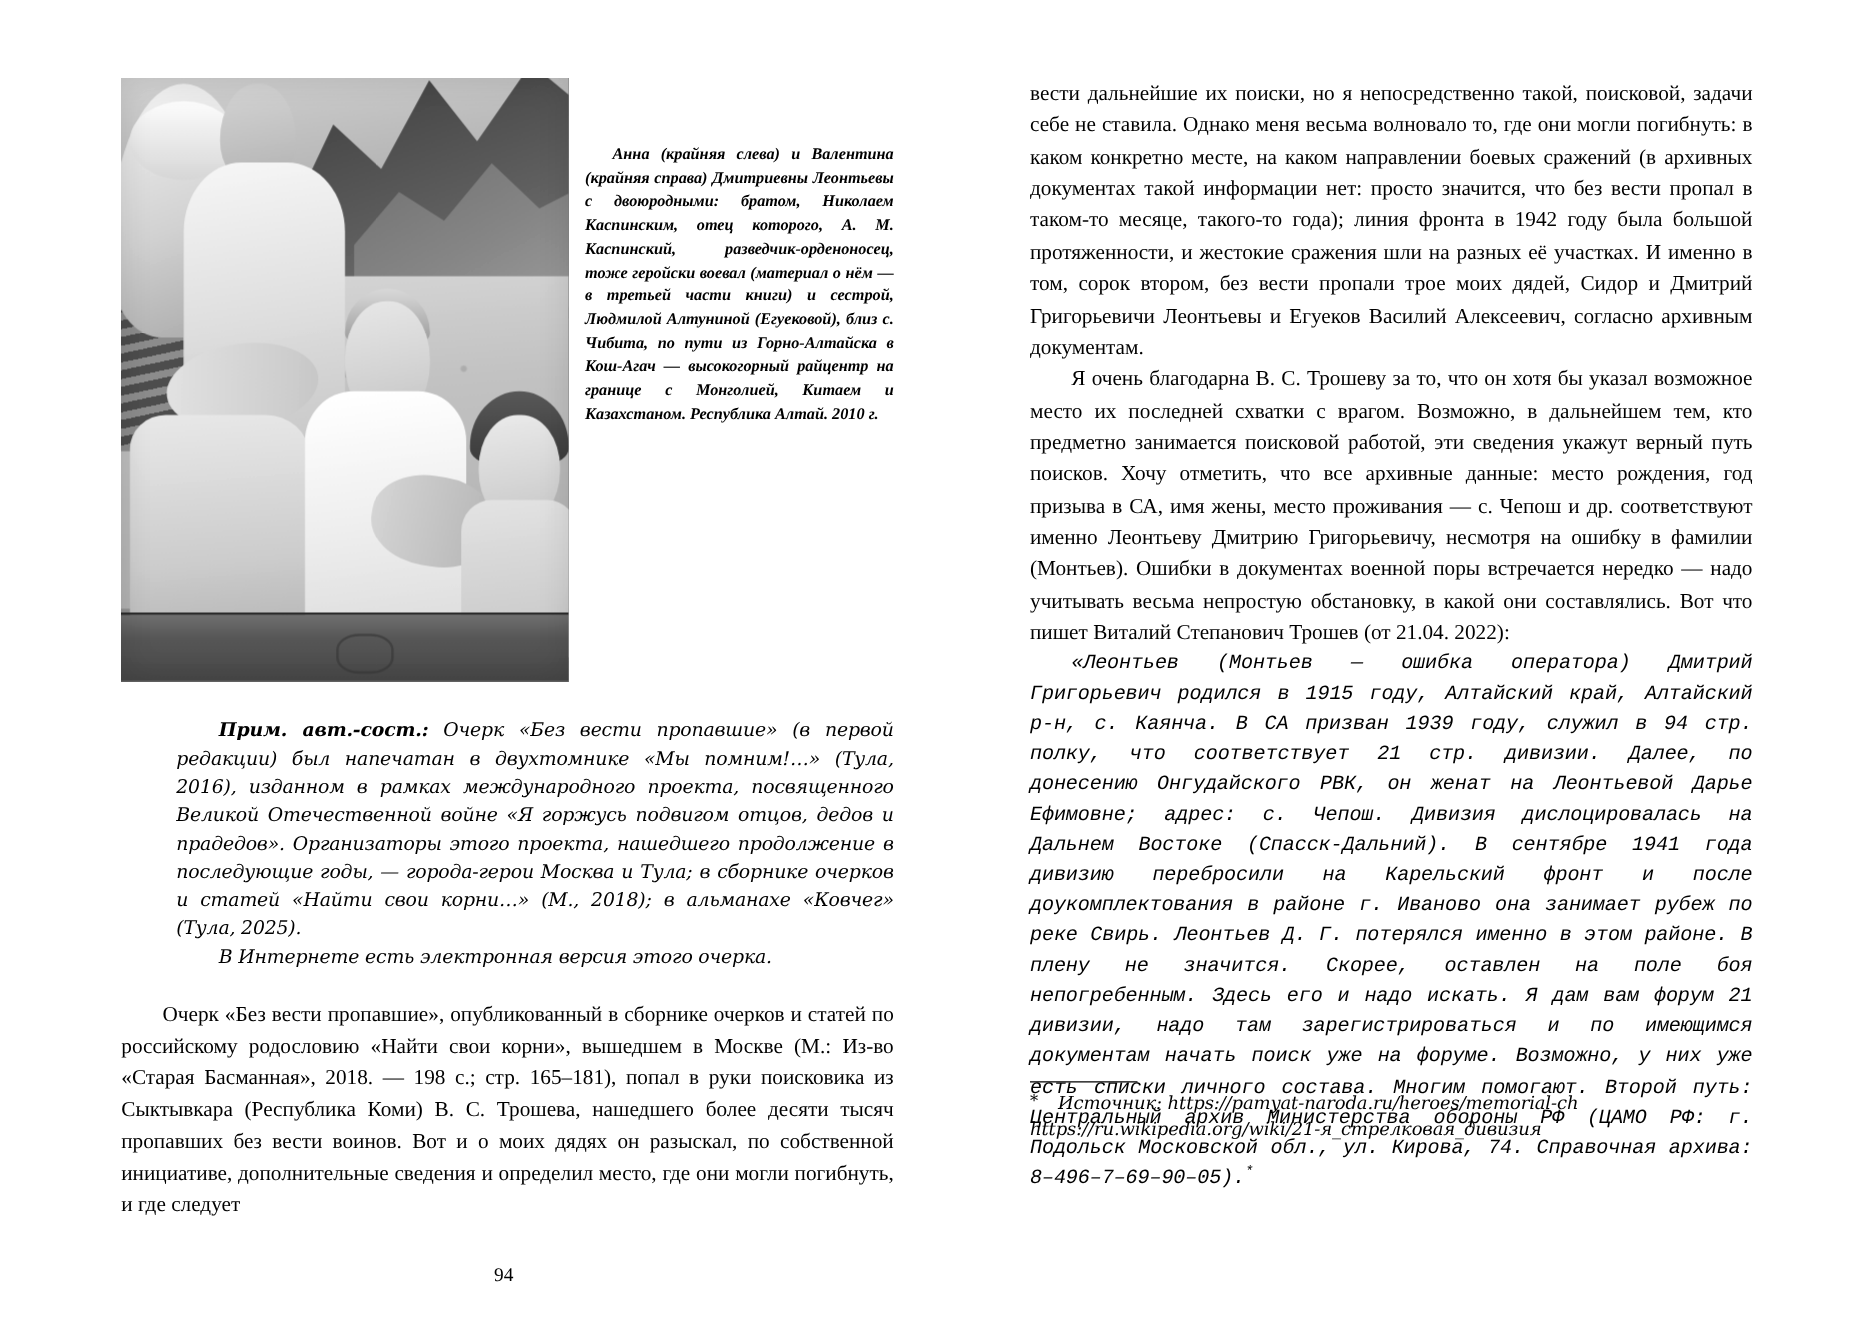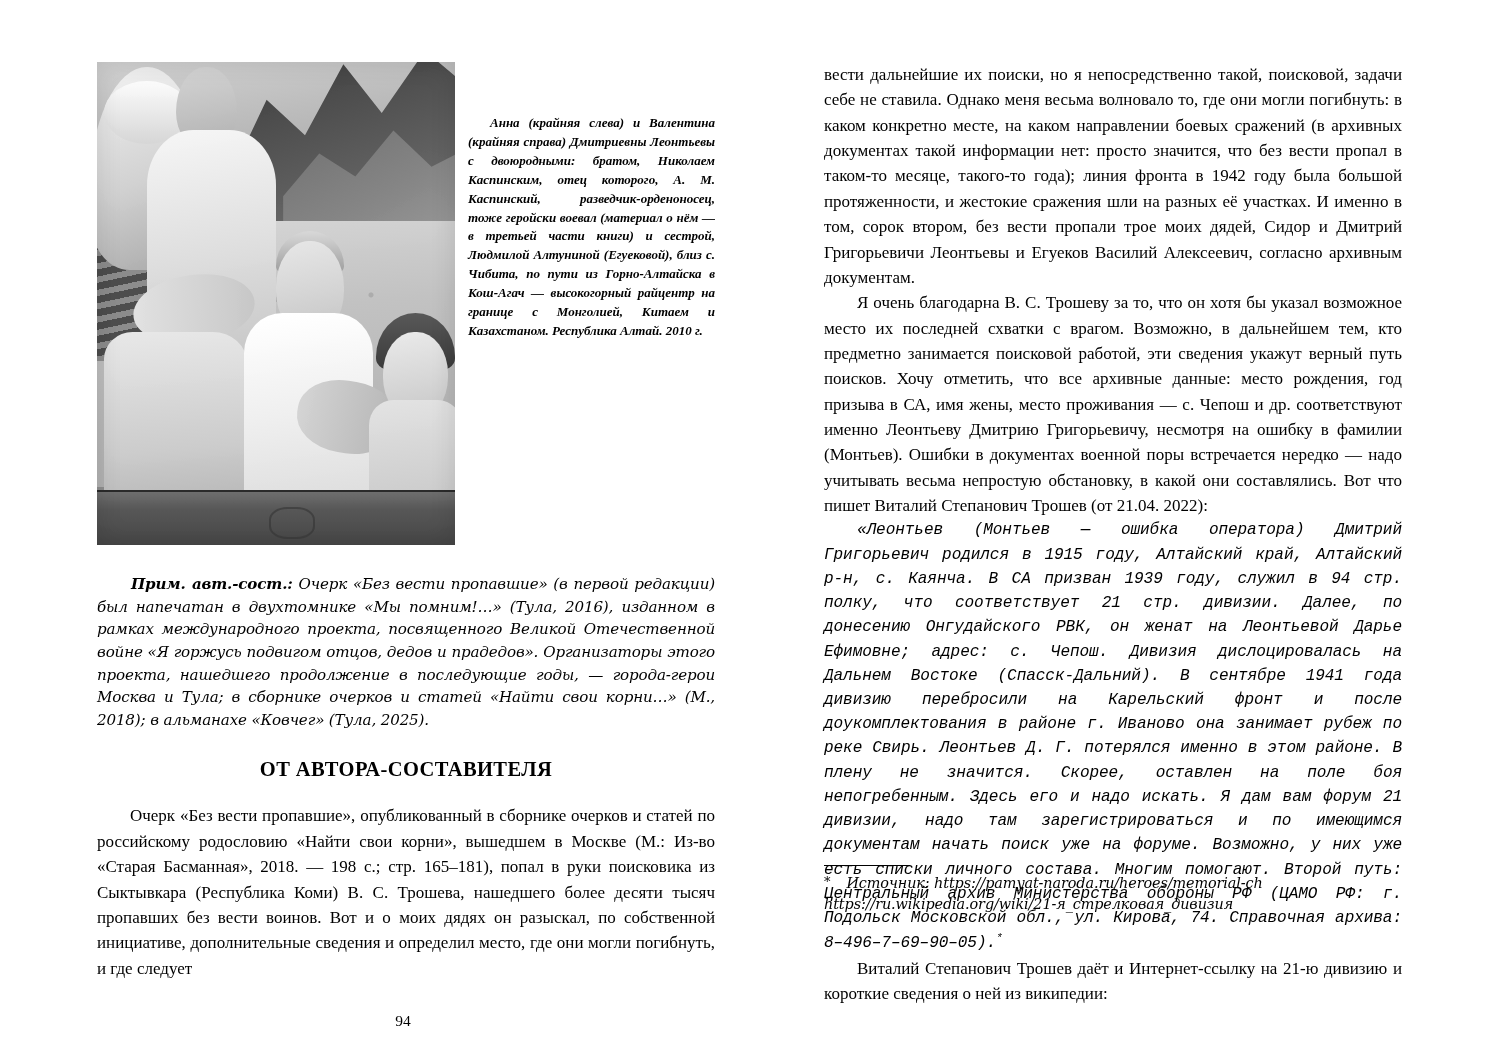--- a/index.html
+++ b/index.html
@@ -200,20 +200,21 @@
   
   .note {
     margin-top: 28px;
     font-family: "DejaVu Serif", "Liberation Serif", serif;
     font-style: italic;
     font-size: 15.1px;
     line-height: 1.50;
     text-align: justify;
     text-indent: 34px;
     letter-spacing: -0.15px;
+    margin-left: 44px;
   }
   .note b { font-weight: 700; }
   .note .para2 { text-indent: 34px; margin-top: 1px; }
 
   
   .heading {
     margin-top: 27px;
     text-align: center;
     font-size: 20.5px;
     font-weight: 700;
@@ -318,43 +319,42 @@
         </div>
 
         <div class="caption">Анна (крайняя слева) и Валентина (крайняя справа) Дмитриевны Леонтьевы с двоюродными: братом, Николаем Каспинским, отец которого, А. М. Каспинский, разведчик-орденоносец, тоже геройски воевал (материал о нём — в третьей части книги) и сестрой, Людмилой Алтуниной (Егуековой), близ с. Чибита, по пути из Горно-Алтайска в Кош-Агач — высокогорный райцентр на границе с Монголией, Китаем и Казахстаном. Республика Алтай. 2010 г.</div>
       </div>
 
       <div class="note">
         <p style="margin:0;text-indent:34px;">
           <b>Прим. авт.-сост.:</b>
           <span>Очерк «Без вести пропавшие» (в первой редакции) был напечатан в двухтомнике «Мы помним!…» (Тула, 2016), изданном в рамках международного проекта, посвященного Великой Отечественной войне «Я горжусь подвигом отцов, дедов и прадедов». Организаторы этого проекта, нашедшего продолжение в последующие годы, — города-герои Москва и Тула; в сборнике очерков и статей «Найти свои корни…» (М., 2018); в альманахе «Ковчег» (Тула, 2025).</span>
         </p>
+        <p class="para2" style="margin:0;">В Интернете есть электронная версия этого очерка.</p>
       </div>
 
-      <div class="heading">ОТ АВТОРА-СОСТАВИТЕЛЯ</div>
 
       <div class="body-text">Очерк «Без вести пропавшие», опубликованный в сборнике очерков и статей по российскому родословию «Найти свои корни», вышедшем в Москве (М.: Из-во «Старая Басманная», 2018. — 198 с.; стр. 165–181), попал в руки поисковика из Сыктывкара (Республика Коми) В. С. Трошева, нашедшего более десяти тысяч пропавших без вести воинов. Вот и о моих дядях он разыскал, по собственной инициативе, дополнительные сведения и определил место, где они могли погибнуть, и где следует</div>
 
     </div>
 
     <div class="folio folio-left">94</div>
   </div>
 
   <div class="page page-right">
     <div class="col col-right">
 
       <div class="body-text" style="text-indent:0;">вести дальнейшие их поиски, но я непосредственно такой, поисковой, задачи себе не ставила. Однако меня весьма волновало то, где они могли погибнуть: в каком конкретно месте, на каком направлении боевых сражений (в архивных документах такой информации нет: просто значится, что без вести пропал в таком-то месяце, такого-то года); линия фронта в 1942 году была большой протяженности, и жестокие сражения шли на разных её участках. И именно в том, сорок втором, без вести пропали трое моих дядей, Сидор и Дмитрий Григорьевичи Леонтьевы и Егуеков Василий Алексеевич, согласно архивным документам.</div>
 
       <div class="body-text">Я очень благодарна В. С. Трошеву за то, что он хотя бы указал возможное место их последней схватки с врагом. Возможно, в дальнейшем тем, кто предметно занимается поисковой работой, эти сведения укажут верный путь поисков. Хочу отметить, что все архивные данные: место рождения, год призыва в СА, имя жены, место проживания — с. Чепош и др. соответствуют именно Леонтьеву Дмитрию Григорьевичу, несмотря на ошибку в фамилии (Монтьев). Ошибки в документах военной поры встречается нередко — надо учитывать весьма непростую обстановку, в какой они составлялись. Вот что пишет Виталий Степанович Трошев (от 21.04. 2022):</div>
 
       <div class="quote">
         <span>«Леонтьев (Монтьев — ошибка оператора) Дмитрий Григорьевич родился в 1915 году, Алтайский край, Алтайский р-н, с. Каянча. В СА призван 1939 году, служил в 94 стр. полку, что соответствует 21 стр. дивизии. Далее, по донесению Онгудайского РВК, он женат на Леонтьевой Дарье Ефимовне; адрес: с. Чепош. Дивизия дислоцировалась на Дальнем Востоке (Спасск-Дальний). В сентябре 1941 года дивизию перебросили на Карельский фронт и после доукомплектования в районе г. Иваново она занимает рубеж по реке Свирь. Леонтьев Д. Г. потерялся именно в этом районе. В плену не значится. Скорее, оставлен на поле боя непогребенным. Здесь его и надо искать. Я дам вам форум 21 дивизии, надо там зарегистрироваться и по имеющимся документам начать поиск уже на форуме. Возможно, у них уже есть списки личного состава. Многим помогают. Второй путь: Центральный архив Министерства обороны РФ (ЦАМО РФ: г. Подольск Московской обл., ул. Кирова, 74. Справочная архива: 8–496–7–69–90–05).</span><sup>*</sup>
       </div>
 
-      <div class="body-text">Виталий Степанович Трошев даёт и Интернет-ссылку на 21-ю дивизию и короткие сведения о ней из википедии:</div>
 
     </div>
 
     <div class="footnote">
       <div class="rule"></div>
       <div class="fn-text">
         <span class="star">*</span><span>Источник:</span>
         <span>https://pamyat-naroda.ru/heroes/memorial-ch</span><br>
         <span>https://ru.wikipedia.org/wiki/21-я_стрелковая_дивизия</span>
       </div>

